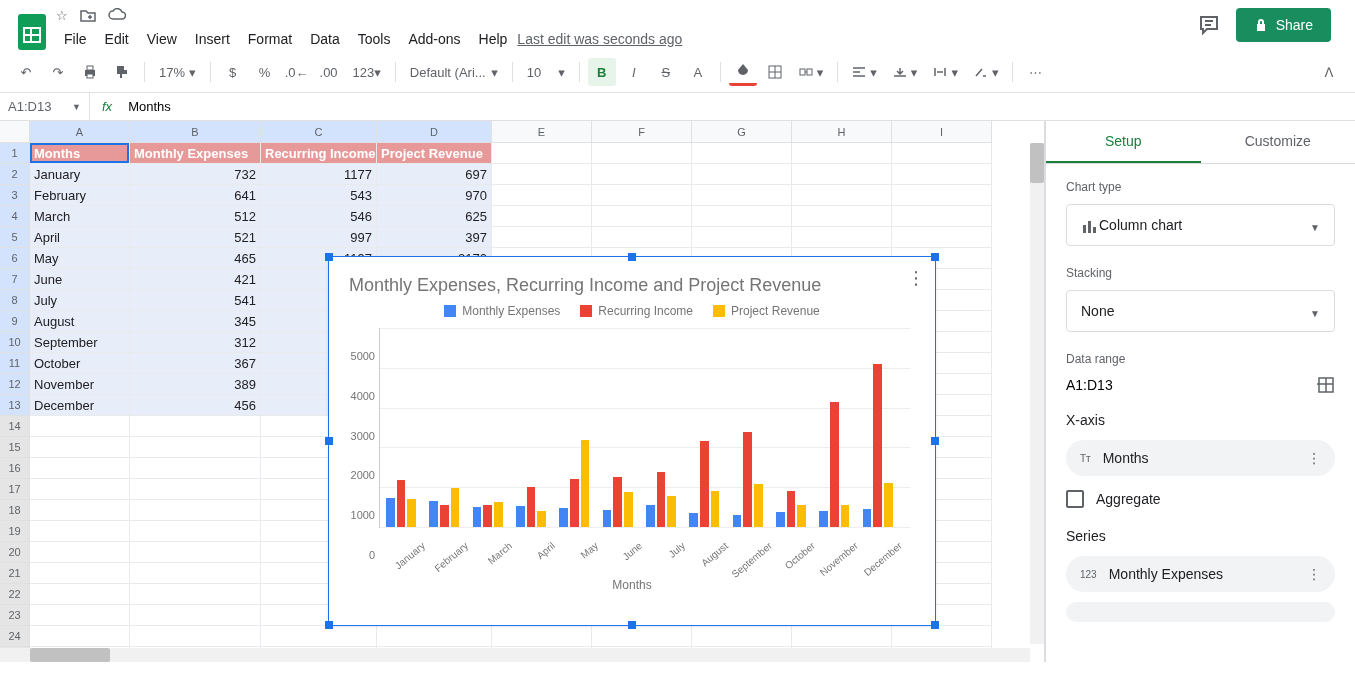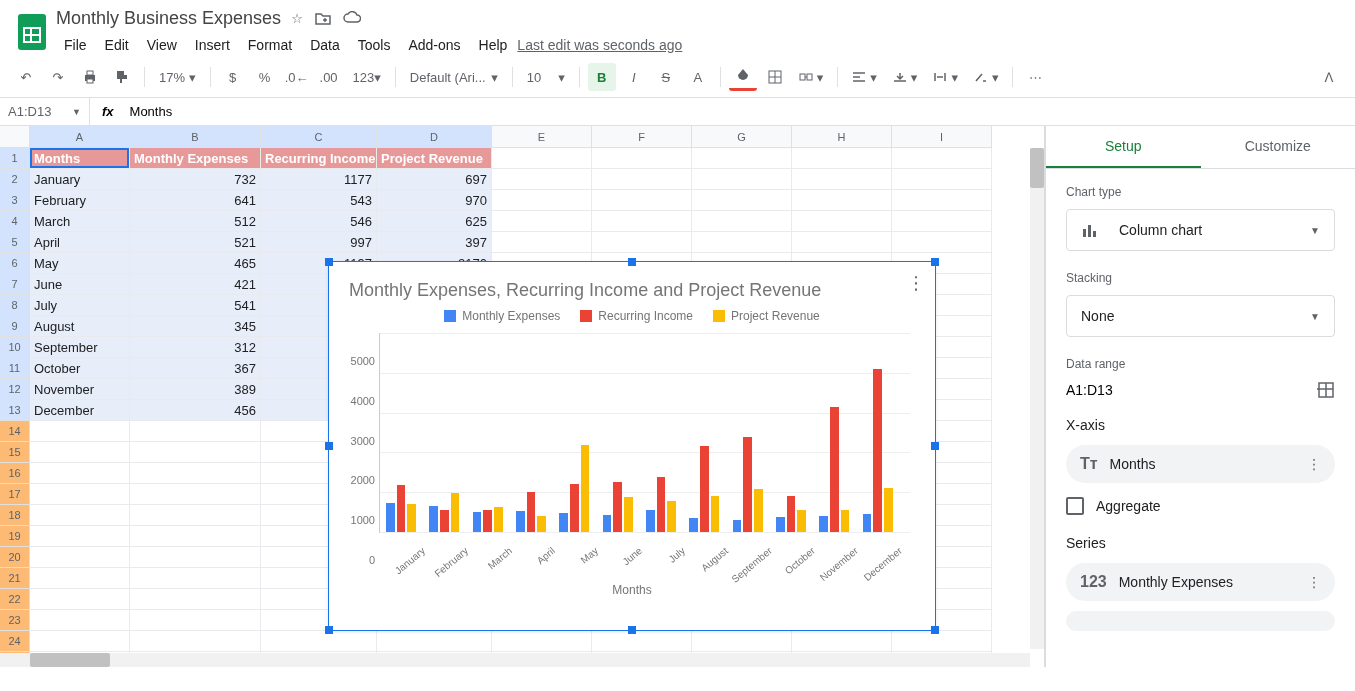--- a/index.html
+++ b/index.html
@@ -23,30 +23,30 @@
 .tb-btn { width: 28px; height: 28px; display: flex; align-items: center; justify-content: center; border-radius: 3px; cursor: pointer; color: #5f6368; }
 .tb-sep { width: 1px; height: 20px; background: #e0e0e0; margin: 0 4px; }
 .tb-dd { display: flex; align-items: center; padding: 4px 6px; gap: 4px; color: #5f6368; cursor: pointer; font-size: 13px; }
 .bold-active { background: #e6f4ea; color: #188038; border-radius: 3px; }
 .fill-underline { border-bottom: 3px solid #ea4335; }
 .collapse-arrow { margin-left: auto; }
 
 
 .formula-row { display: flex; align-items: center; border-bottom: 1px solid #e0e0e0; height: 28px; }
 .name-box { width: 90px; padding: 0 8px; display: flex; align-items: center; justify-content: space-between; border-right: 1px solid #e0e0e0; font-size: 13px; color: #5f6368; height: 100%; }
-.fx-label { font-style: italic; color: #000000; padding: 0 12px; font-weight: bold; }
+.fx-label { font-style: italic; color: #15803d; padding: 0 12px; }
 .formula-input { flex: 1; border: none; outline: none; font-size: 13px; padding: 0 4px; }
 
 
 .main { display: flex; height: calc(100% - 150px); }
 .sheet-area { flex: 1; position: relative; overflow: hidden; border-right: 1px solid #dadce0; }
 .grid { display: grid; grid-template-columns: 30px 100px 131px 116px 115px repeat(5, 100px); }
 .col-header { background: #f8f9fa; border-right: 1px solid #e0e0e0; border-bottom: 1px solid #e0e0e0; text-align: center; font-size: 11px; color: #5f6368; height: 22px; line-height: 22px; }
 .col-header.sel { background: #d3e3fd; }
-.row-header { background: #fdba74; border-right: 1px solid #e0e0e0; border-bottom: 1px solid #e0e0e0; text-align: center; font-size: 11px; color: #5f6368; height: 21px; line-height: 21px; }
+.row-header { background: #e5e5e5; border-right: 1px solid #e0e0e0; border-bottom: 1px solid #e0e0e0; text-align: center; font-size: 11px; color: #5f6368; height: 21px; line-height: 21px; }
 .row-header.sel { background: #d3e3fd; }
 .cell { border-right: 1px solid #e8eaed; border-bottom: 1px solid #e8eaed; padding: 0 4px; height: 21px; line-height: 21px; font-size: 13px; overflow: hidden; white-space: nowrap; }
 .hdr-cell { background: #e79999; color: #fff; font-weight: bold; }
 .sel-cell { background: #e8eef9; }
 .num { text-align: right; }
 .corner-cell { background: #f8f9fa; border-right: 1px solid #e0e0e0; border-bottom: 1px solid #e0e0e0; }
 
 .active-border { position: absolute; border: 2px solid #1a73e8; pointer-events: none; }
 
 
@@ -77,48 +77,47 @@
 
 .side-panel { width: 310px; border-left: 1px solid #dadce0; display: flex; flex-direction: column; overflow-y: auto; }
 .sp-header { display: flex; align-items: center; padding: 14px 16px; gap: 14px; }
 .sp-title { font-size: 18px; font-weight: 400; }
 .sp-close { margin-left: auto; cursor: pointer; color: #5f6368; font-size: 16px; }
 .sp-tabs { display: flex; border-bottom: 1px solid #dadce0; }
 .sp-tab { flex: 1; text-align: center; padding: 12px 8px; font-size: 14px; color: #5f6368; cursor: pointer; }
 .sp-tab.active { color: #188038; border-bottom: 2px solid #188038; font-weight: 500; }
 .sp-body { padding: 16px 20px; }
 .sp-label { font-size: 12px; color: #5f6368; margin-bottom: 10px; }
-.sp-select { border: 1px solid #dadce0; border-radius: 4px; padding: 12px 14px; display: flex; align-items: center; gap: 20px; font-size: 14px; cursor: pointer; margin-bottom: 20px; position: relative; }
+.sp-select { border: 1px solid #dadce0; border-radius: 4px; padding: 12px 14px; display: flex; align-items: flex-end; gap: 0; font-size: 14px; cursor: pointer; margin-bottom: 20px; position: relative; }
 .sp-caret { margin-left: auto; color: #5f6368; font-size: 10px; }
 .sp-field-row { display:flex; align-items:center; gap:8px; margin-bottom: 18px; }
 .sp-text-input { flex:1; border:none; font-size:14px; outline:none; }
 .sp-section-title { font-size: 14px; font-weight: 500; margin: 8px 0 12px; }
 .sp-chip { background: #f1f3f4; border-radius: 20px; padding: 10px 14px; display: flex; align-items: center; gap: 12px; font-size: 14px; margin-bottom: 10px; }
-.sp-chip-icon { font-size: 16px; color: #5f6368; font-weight: bold; }
+.sp-chip-icon { font-size: 10px; color: #5f6368; font-weight: normal; }
 .sp-chip-dots { margin-left: auto; color: #5f6368; cursor: pointer; }
 .sp-check-row { display:flex; align-items:center; gap:12px; font-size:14px; margin: 14px 0 20px; }
 .sp-checkbox { width:18px; height:18px; border:2px solid #5f6368; border-radius:2px; }
 
 svg { display: block; }
 </style>
 </head>
 <body>
 
 <div class="header">
   <div class="logo-box">
     <svg width="28" height="36" viewBox="0 0 28 36">
         <rect width="28" height="36" rx="3" fill="#0f9d58"></rect>
         <rect x="6" y="14" width="16" height="14" fill="none" stroke="#fff" stroke-width="2"></rect>
         <line x1="6" y1="21" x2="22" y2="21" stroke="#fff" stroke-width="2"></line>
         <line x1="13" y1="14" x2="13" y2="28" stroke="#fff" stroke-width="2"></line>
       </svg>
   </div>
   <div class="title-area">
     <div class="title-row">
-      <div class="doc-title">Monthly Business Expenses</div>
       <div class="title-icons">
         <span>☆</span>
         <span>
             <svg width="16" height="14" viewBox="0 0 16 14" fill="none" stroke="#5f6368" stroke-width="1.5">
               <path d="M1 3 L6 3 L8 5 L15 5 L15 13 L1 13 Z"></path>
               <path d="M10 7 L10 11 M8 9 L12 9"></path>
             </svg>
           </span>
         <span>
             <svg width="18" height="12" viewBox="0 0 18 12" fill="none" stroke="#5f6368" stroke-width="1.5">
@@ -132,20 +131,37 @@
       <div class="menu-item">Edit</div>
       <div class="menu-item">View</div>
       <div class="menu-item">Insert</div>
       <div class="menu-item">Format</div>
       <div class="menu-item">Data</div>
       <div class="menu-item">Tools</div>
       <div class="menu-item">Add-ons</div>
       <div class="menu-item">Help</div>
       <a class="last-edit">Last edit was seconds ago</a>
     </div>
+  </div>
+  <div class="right-header">
+    <span>
+        <svg width="22" height="22" viewBox="0 0 22 22" fill="none" stroke="#5f6368" stroke-width="2">
+          <path d="M3 3 H19 V15 H9 L5 19 V15 H3 Z"></path>
+          <line x1="7" y1="7" x2="15" y2="7"></line>
+          <line x1="7" y1="11" x2="13" y2="11"></line>
+        </svg>
+      </span>
+    <button class="share-btn">
+      <span>
+          <svg width="14" height="14" viewBox="0 0 14 14" fill="#fff">
+            <path d="M4 6 V4 A3 3 0 0 1 10 4 V6 H11 V13 H3 V6 Z M6 6 H8 V4 A1 1 0 0 0 6 4 Z"></path>
+          </svg>
+        </span>
+      <span>Share</span>
+    </button>
   </div>
 </div>
 
 <div class="toolbar">
   <div class="tb-btn">↶</div>
   <div class="tb-btn">↷</div>
   <div class="tb-btn">
       <svg width="16" height="16" fill="#5f6368">
         <rect x="3" y="6" width="10" height="6"></rect>
         <rect x="5" y="2" width="6" height="4" fill="none" stroke="#5f6368"></rect>

